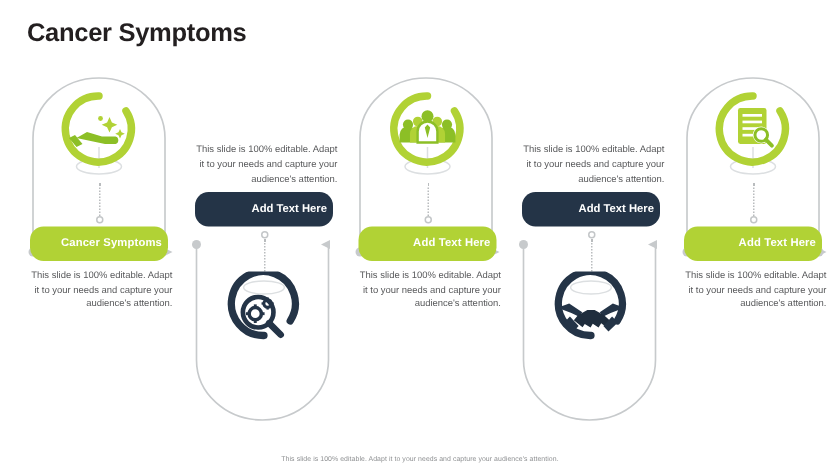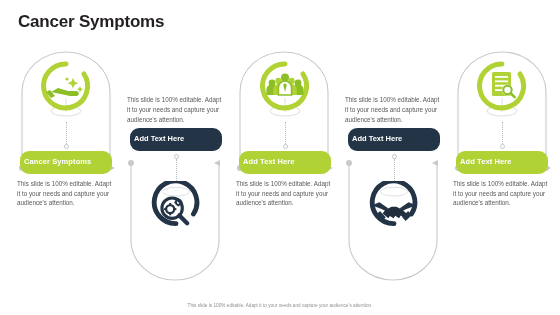--- a/index.html
+++ b/index.html
@@ -15,21 +15,21 @@
     position:absolute; left:18px; top:12px;
     font-size:17px; font-weight:bold; color:#231f20;
     letter-spacing:-0.2px;
   }
 
   
   .arches { position:absolute; left:0; top:0; width:560px; height:315px; }
 
   
   .col {
-    position:absolute; width:104px; text-align:left;
+    position:absolute; width:104px; text-align:right;
   }
   .col-up   { top:56px; }
   .col-down { top:95px; }
 
   .c1 { left:14px; }
   .c2 { left:124px; }
   .c3 { left:233px; }
   .c4 { left:342px; }
   .c5 { left:450px; }
 

